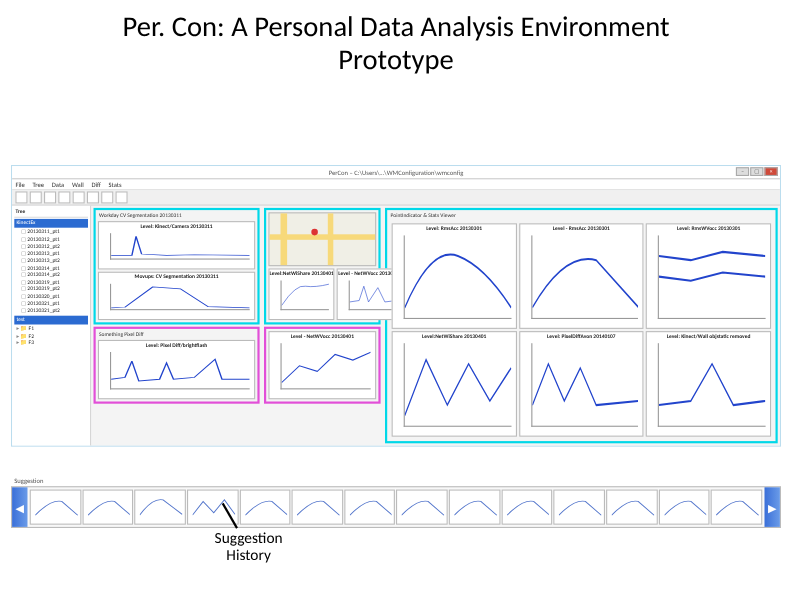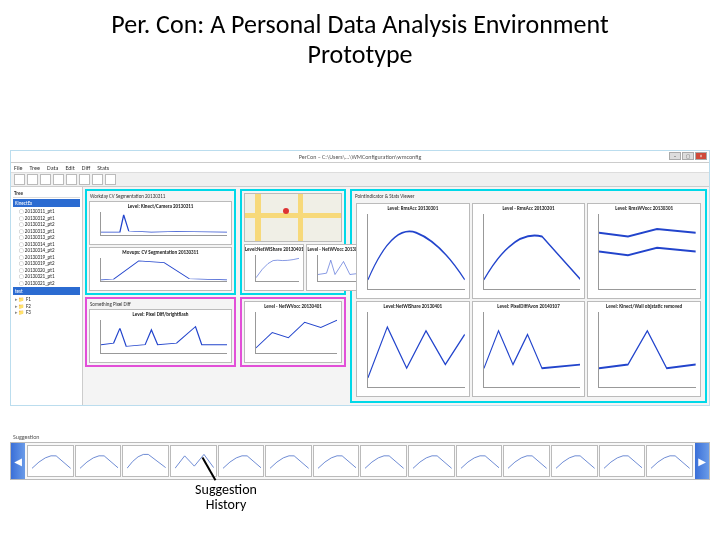--- a/index.html
+++ b/index.html
@@ -89,21 +89,21 @@
       <div class="wbtns">
         <span>–</span>
         <span>▢</span>
         <span>×</span>
       </div>
     </div>
     <div class="menubar">
       <span>File</span>
       <span>Tree</span>
       <span>Data</span>
-      <span>Edit</span>
+      <span>Wall</span>
       <span>Diff</span>
       <span>Stats</span>
     </div>
     <div class="toolbar">
       <div></div>
         <div></div>
         <div></div>
         <div></div>
         <div></div>
         <div></div>

